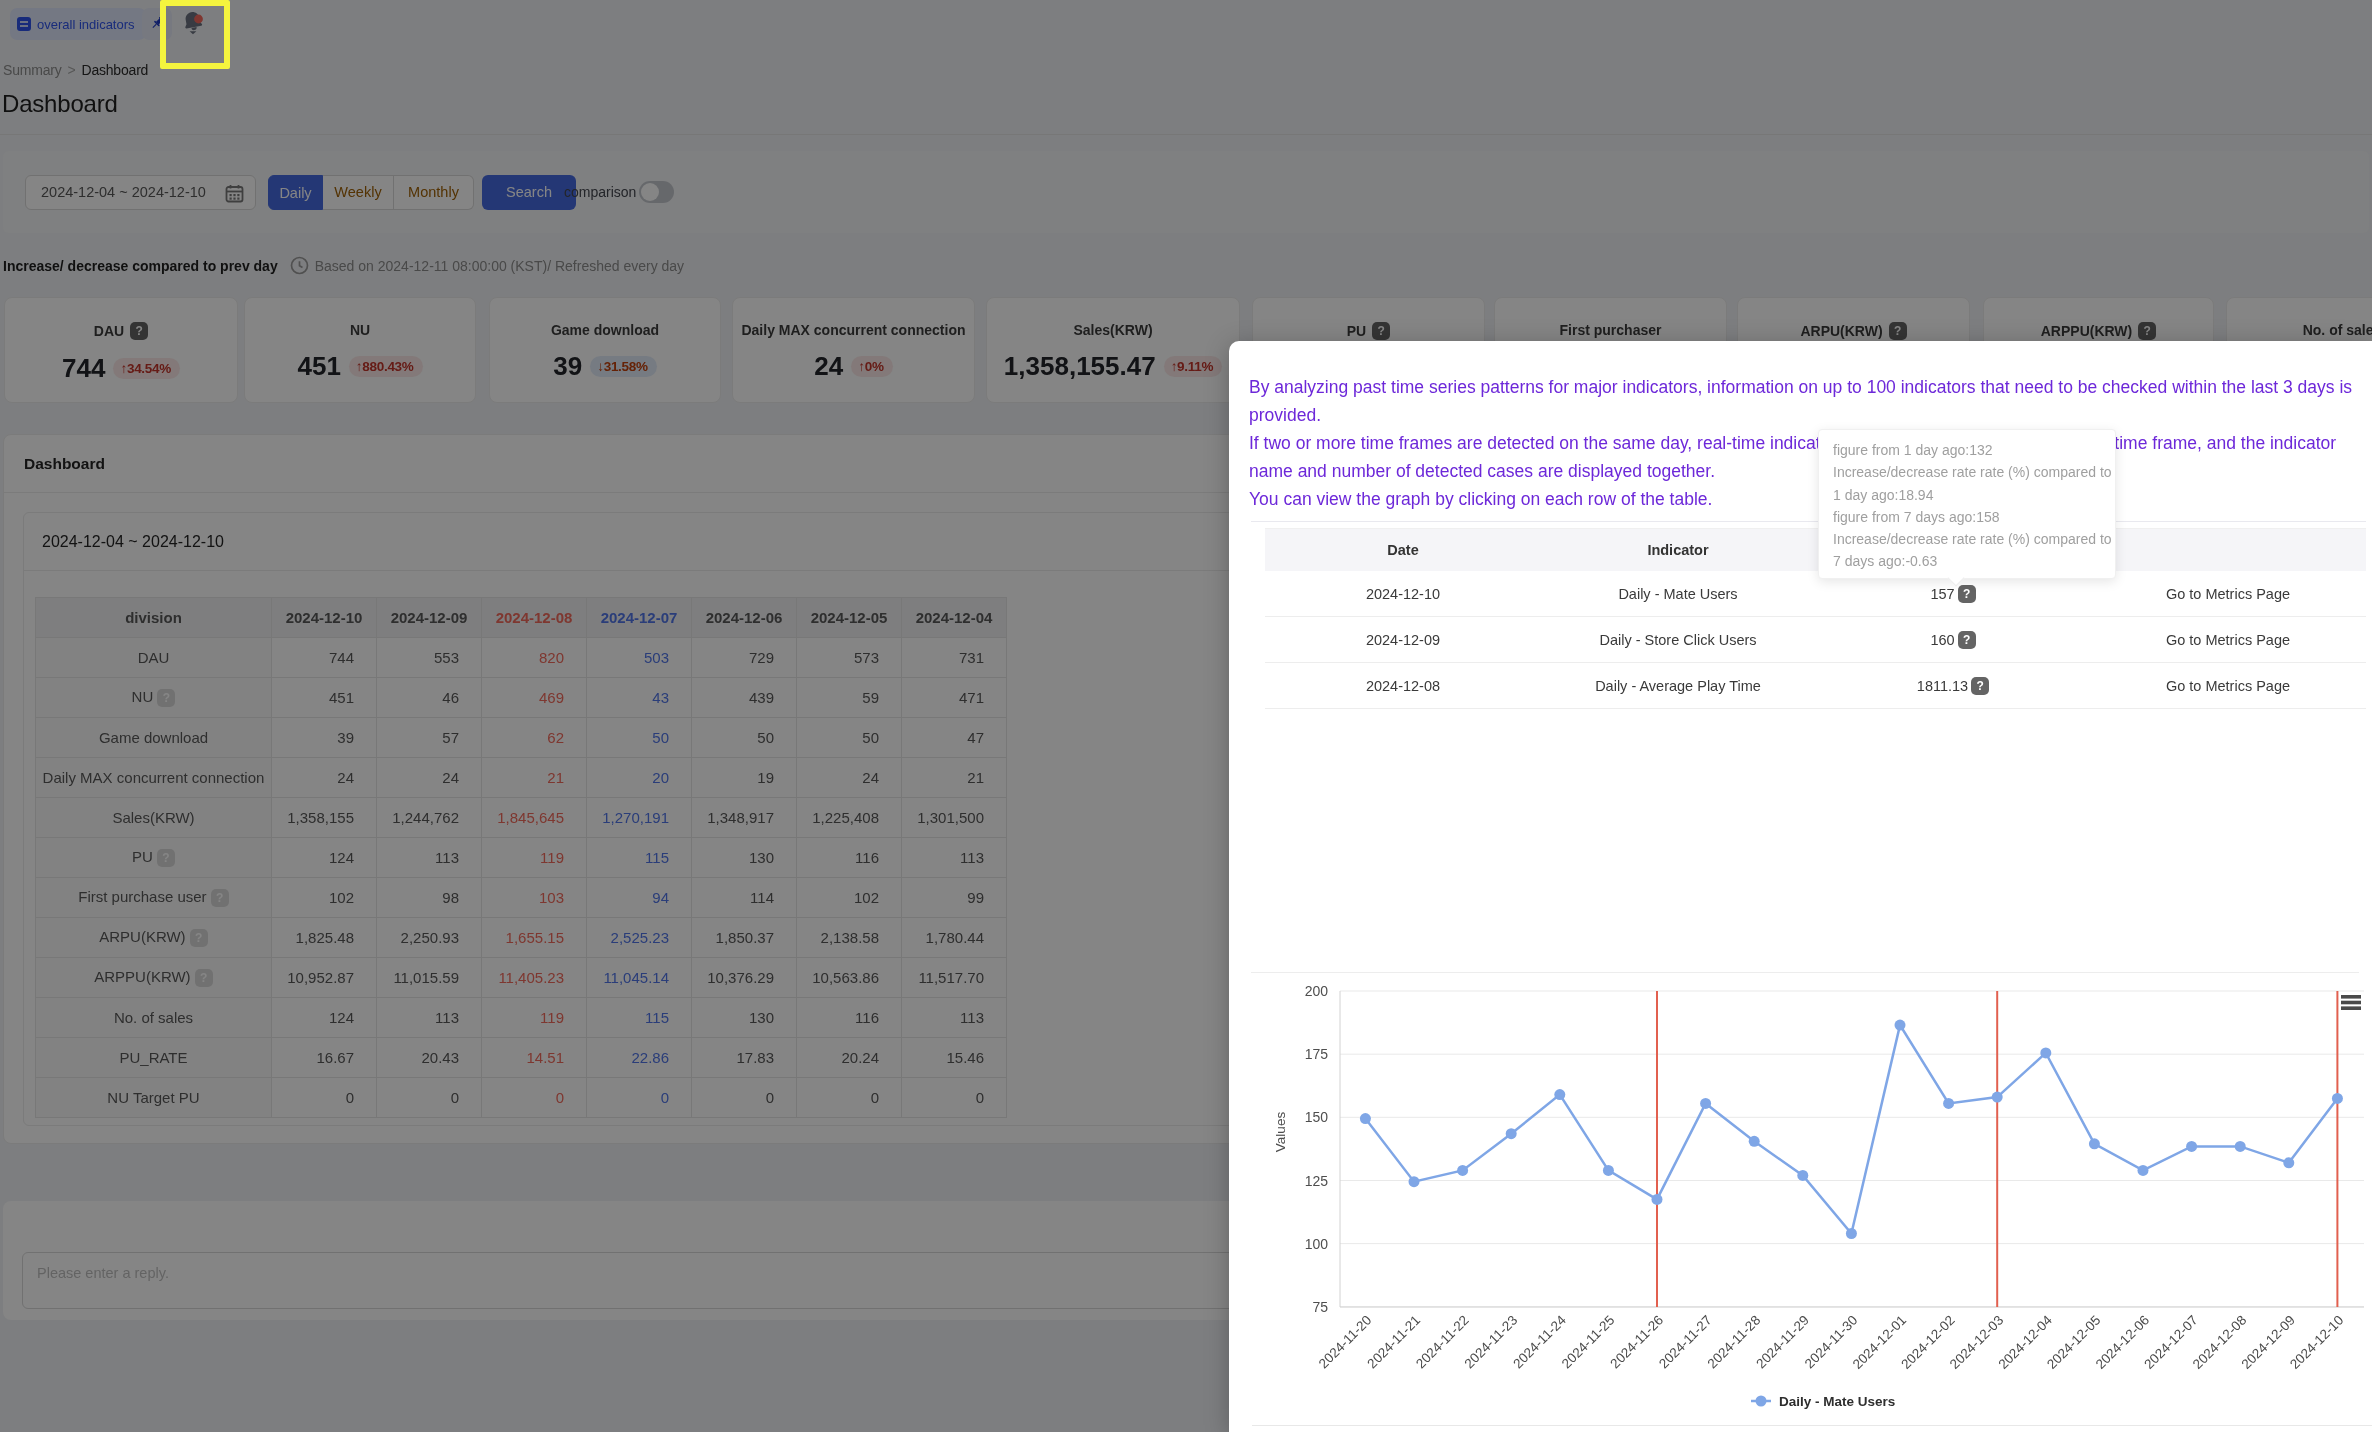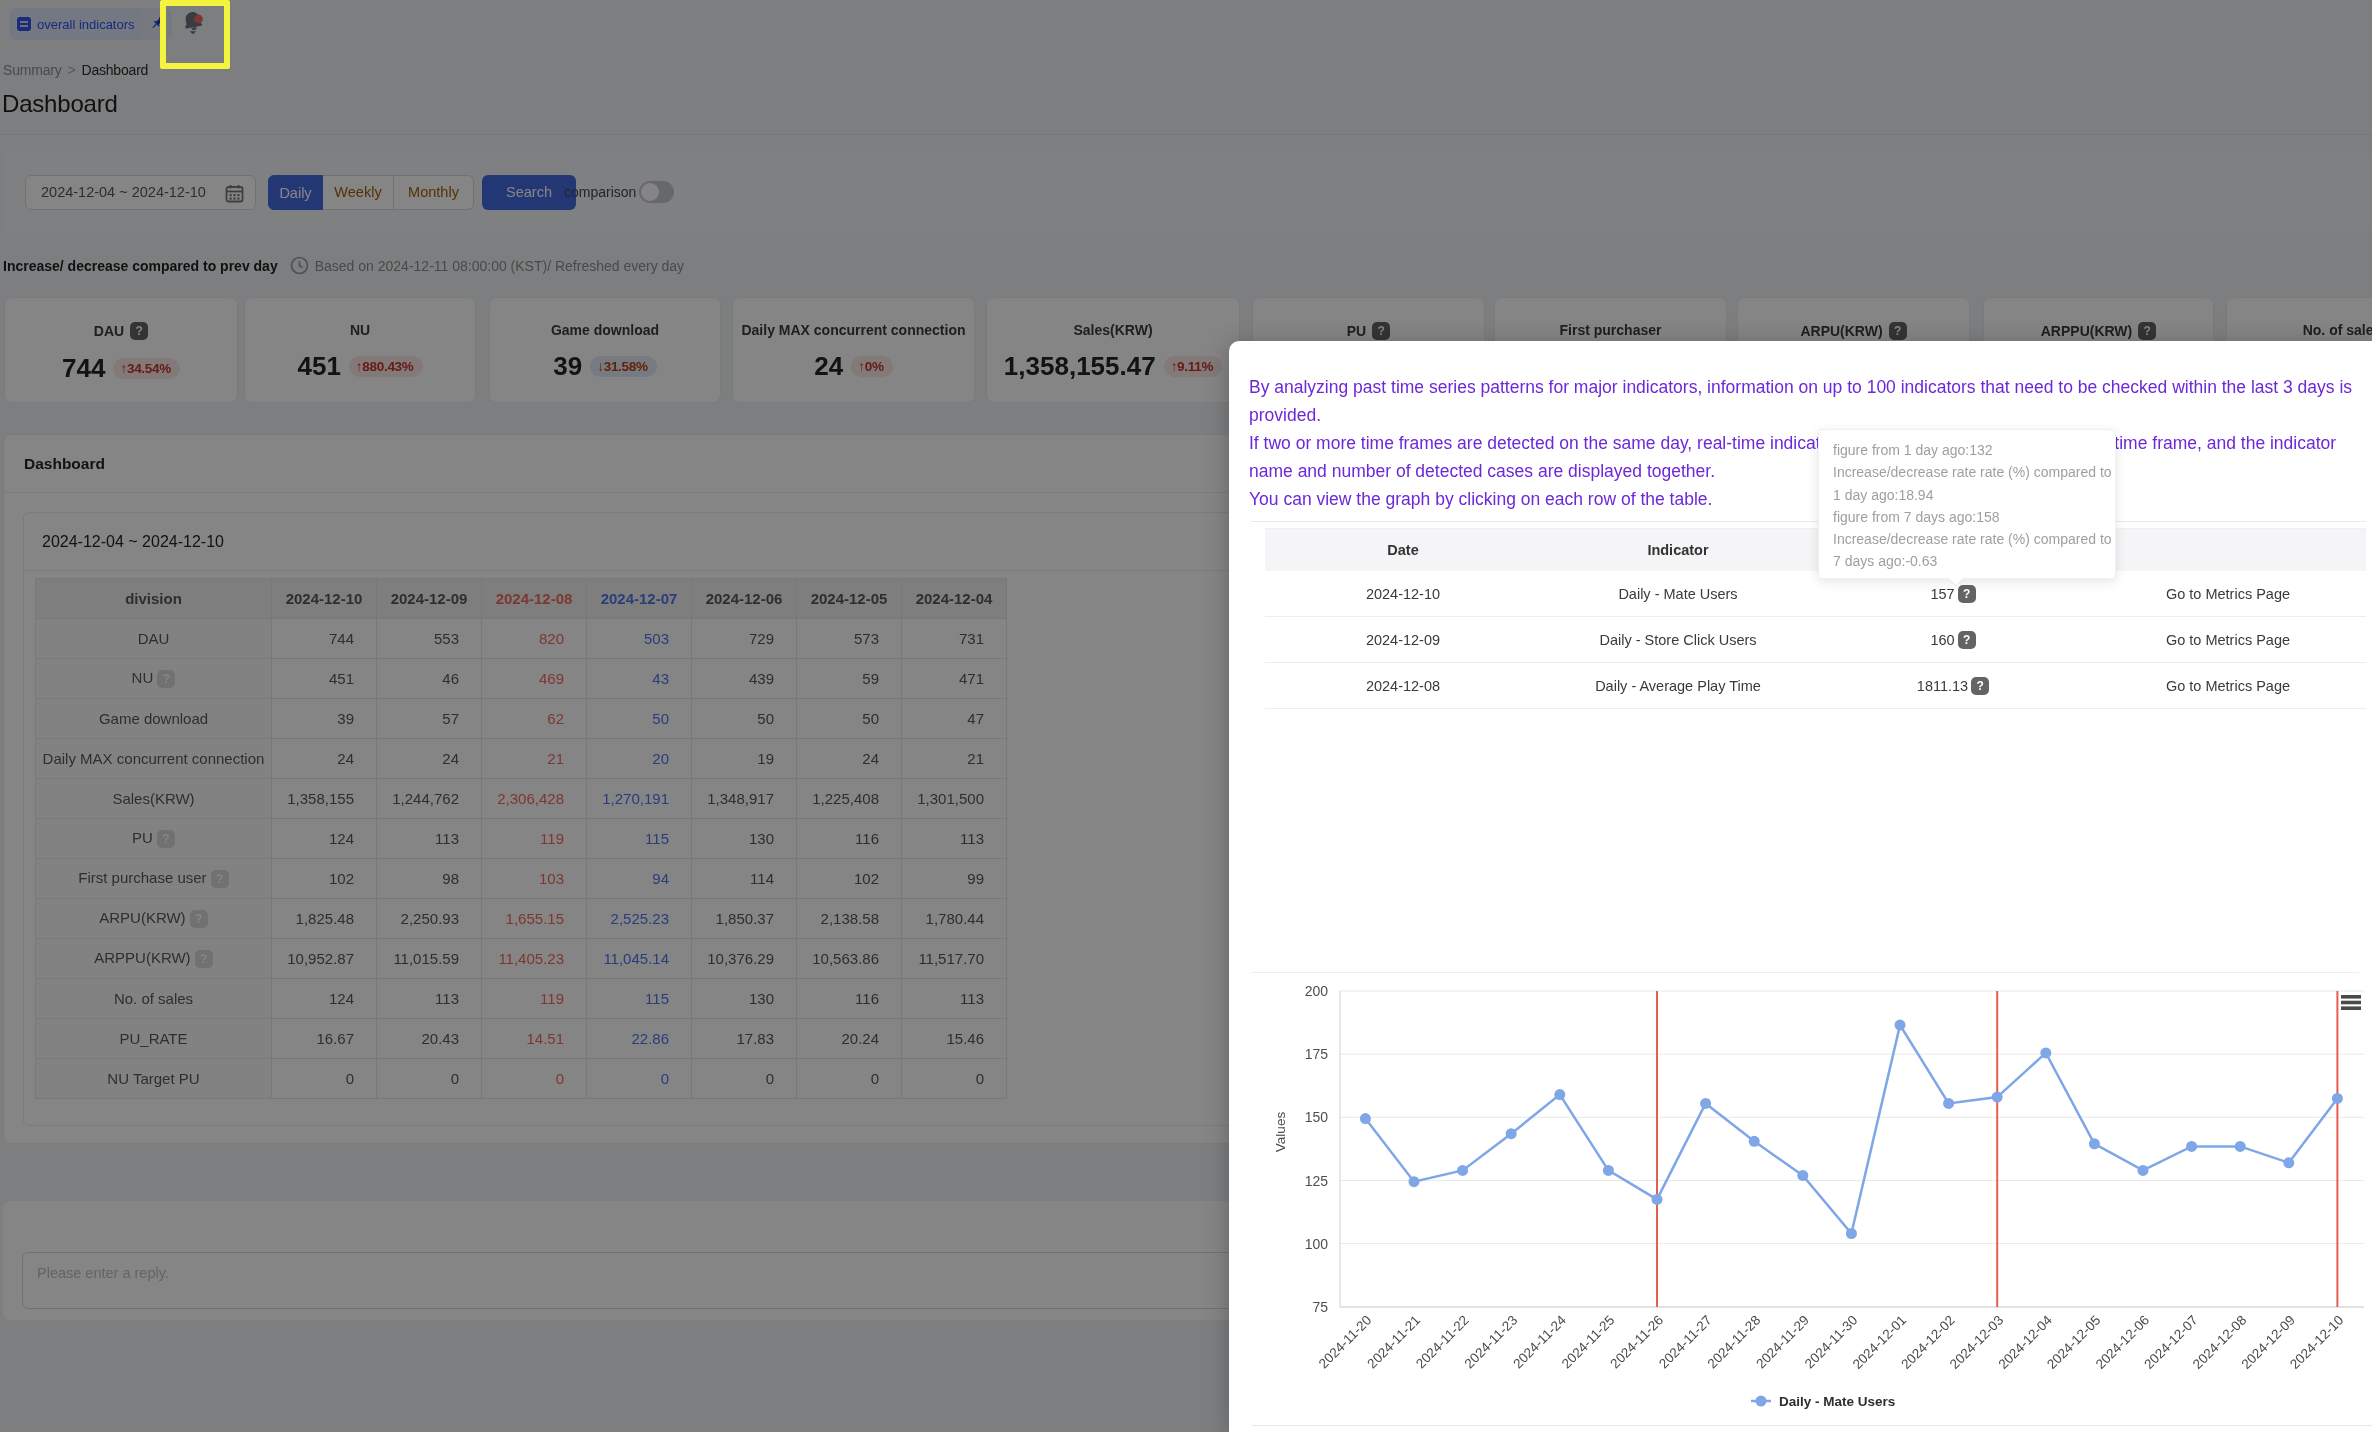--- a/index.html
+++ b/index.html
@@ -44,21 +44,21 @@
 .pill { font-size:13.5px; font-weight:600; border-radius:11px; padding:3px 9px 3px 7px; letter-spacing:-0.3px; }
 .pill.red { background:#fbe9e8; color:#c3352b; }
 .pill.blue { background:#e3ecfa; color:#c2410c; }
 .qd { display:inline-block; width:18px; height:18px; border-radius:5px; background:#646464; color:#fff; font-size:12px; font-weight:700; text-align:center; line-height:18px; }
 .ql { display:inline-block; width:18px; height:18px; border-radius:5px; background:#d9d9d9; color:#fff; font-size:12px; font-weight:700; text-align:center; line-height:18px; }
 
 .dash { position:absolute; left:3px; top:434px; width:2366px; height:710px; background:#fff; border:1px solid #ececec; border-radius:8px; }
 .dash .dhead { height:58px; border-bottom:1px solid #ececec; font-size:15.5px; font-weight:600; color:#262626; line-height:58px; padding-left:20px; }
 .inner { position:absolute; left:19px; top:77px; width:2328px; height:614px; border:1px solid #ebebeb; border-radius:6px; background:#fff; }
 .inner .ihead { height:58px; border-bottom:1px solid #ebebeb; font-size:16px; font-weight:500; color:#262626; line-height:58px; padding-left:18px; }
-table.main { position:absolute; left:11px; top:65px; border-collapse:collapse; table-layout:fixed; }
+table.main { position:absolute; left:11px; top:84px; border-collapse:collapse; table-layout:fixed; }
 table.main th, table.main td { border:1px solid #e6e6e6; height:40px; font-size:15px; font-weight:400; padding:0; }
 table.main thead th { background:#f1f2f4; color:#595959; font-weight:600; }
 table.main td.lbl { background:#fafafa; color:#595959; text-align:center; }
 table.main td.val { background:#fff; color:#595959; text-align:right; padding-right:22px; }
 .c-red { color:#f26a5c !important; }
 .c-blue { color:#5276e8 !important; }
 
 .reply { position:absolute; left:3px; top:1201px; width:2366px; height:119px; background:#fff; border-radius:8px; }
 .reply .rt { padding:18px 0 0 20px; font-size:15px; font-weight:700; color:#262626; }
 .reply .rbox { position:absolute; left:19px; top:51px; width:2328px; height:57px; border:1px solid #d9d9d9; border-radius:6px; background:#fff; font-size:14.5px; color:#bfbfbf; padding:12px 14px; }
@@ -273,21 +273,21 @@
               <td class="val c-red">21</td>
               <td class="val c-blue">20</td>
               <td class="val">19</td>
               <td class="val">24</td>
               <td class="val">21</td>
             </tr>
         <tr>
               <td class="lbl">Sales(KRW)</td>
               <td class="val">1,358,155</td>
               <td class="val">1,244,762</td>
-              <td class="val c-red">2,306,428</td>
+              <td class="val c-red">1,845,645</td>
               <td class="val c-blue">1,270,191</td>
               <td class="val">1,348,917</td>
               <td class="val">1,225,408</td>
               <td class="val">1,301,500</td>
             </tr>
         <tr>
               <td class="lbl">PU <span class="ql">?</span></td>
               <td class="val">124</td>
               <td class="val">113</td>
               <td class="val c-red">119</td>

